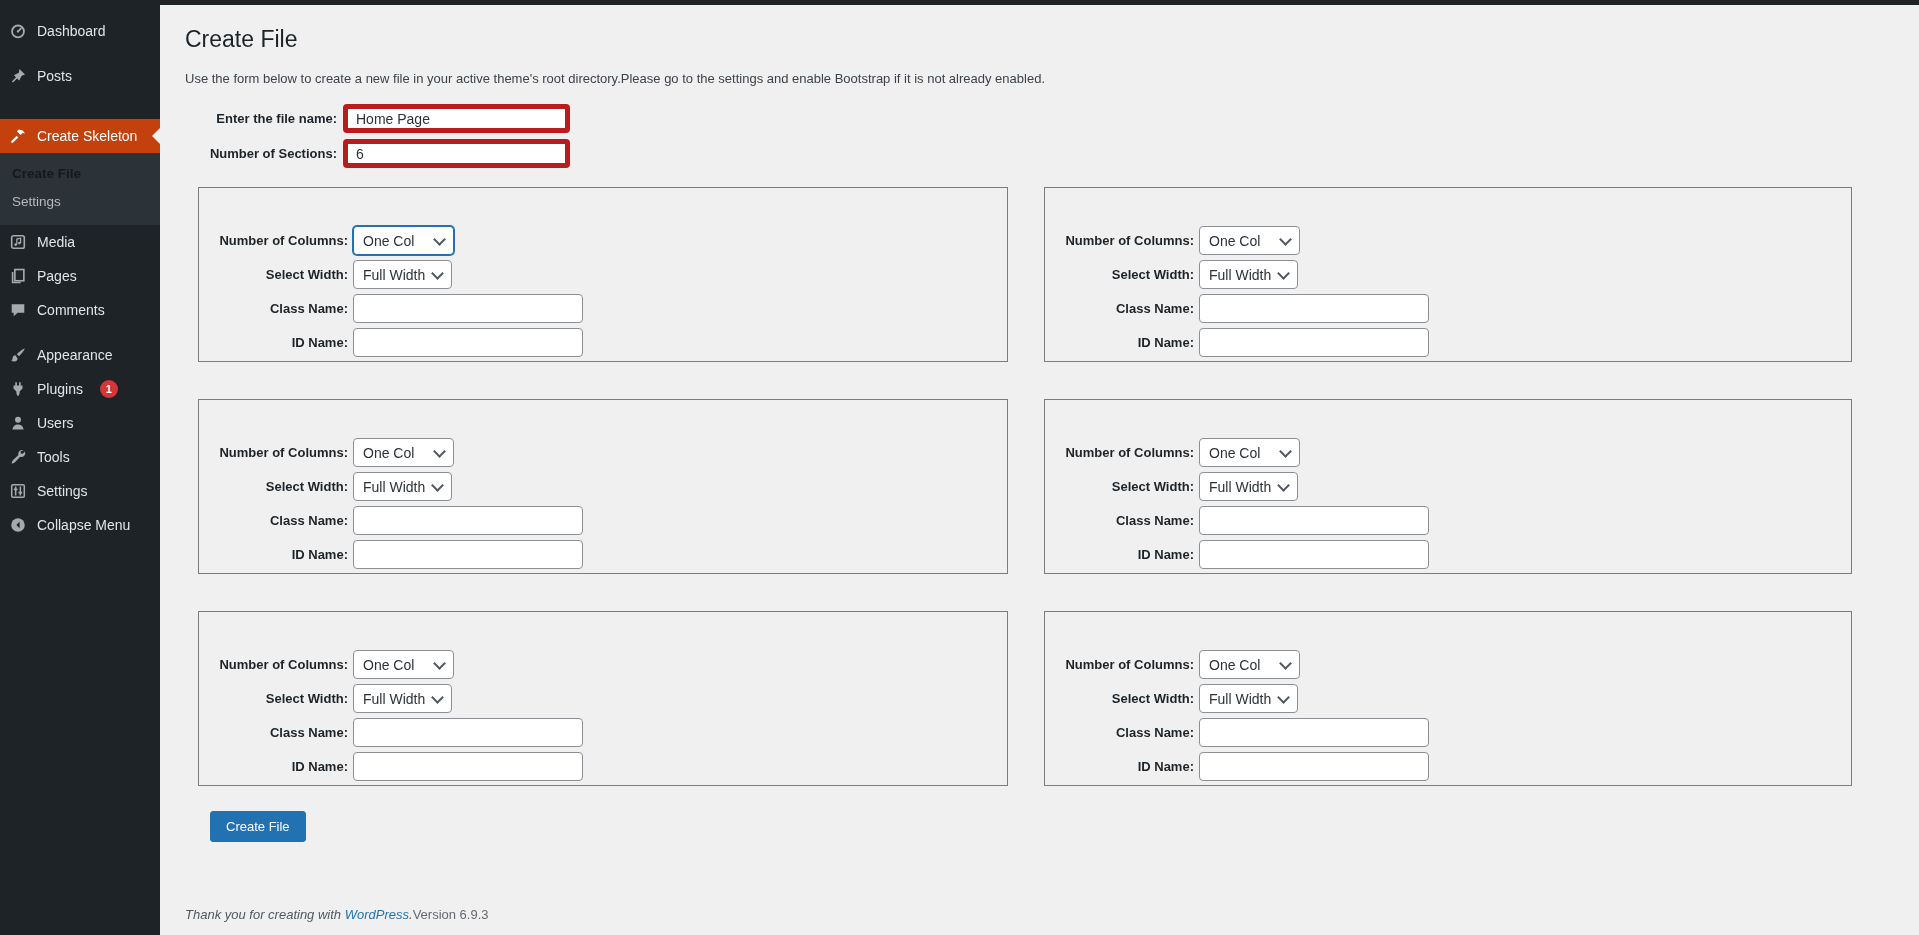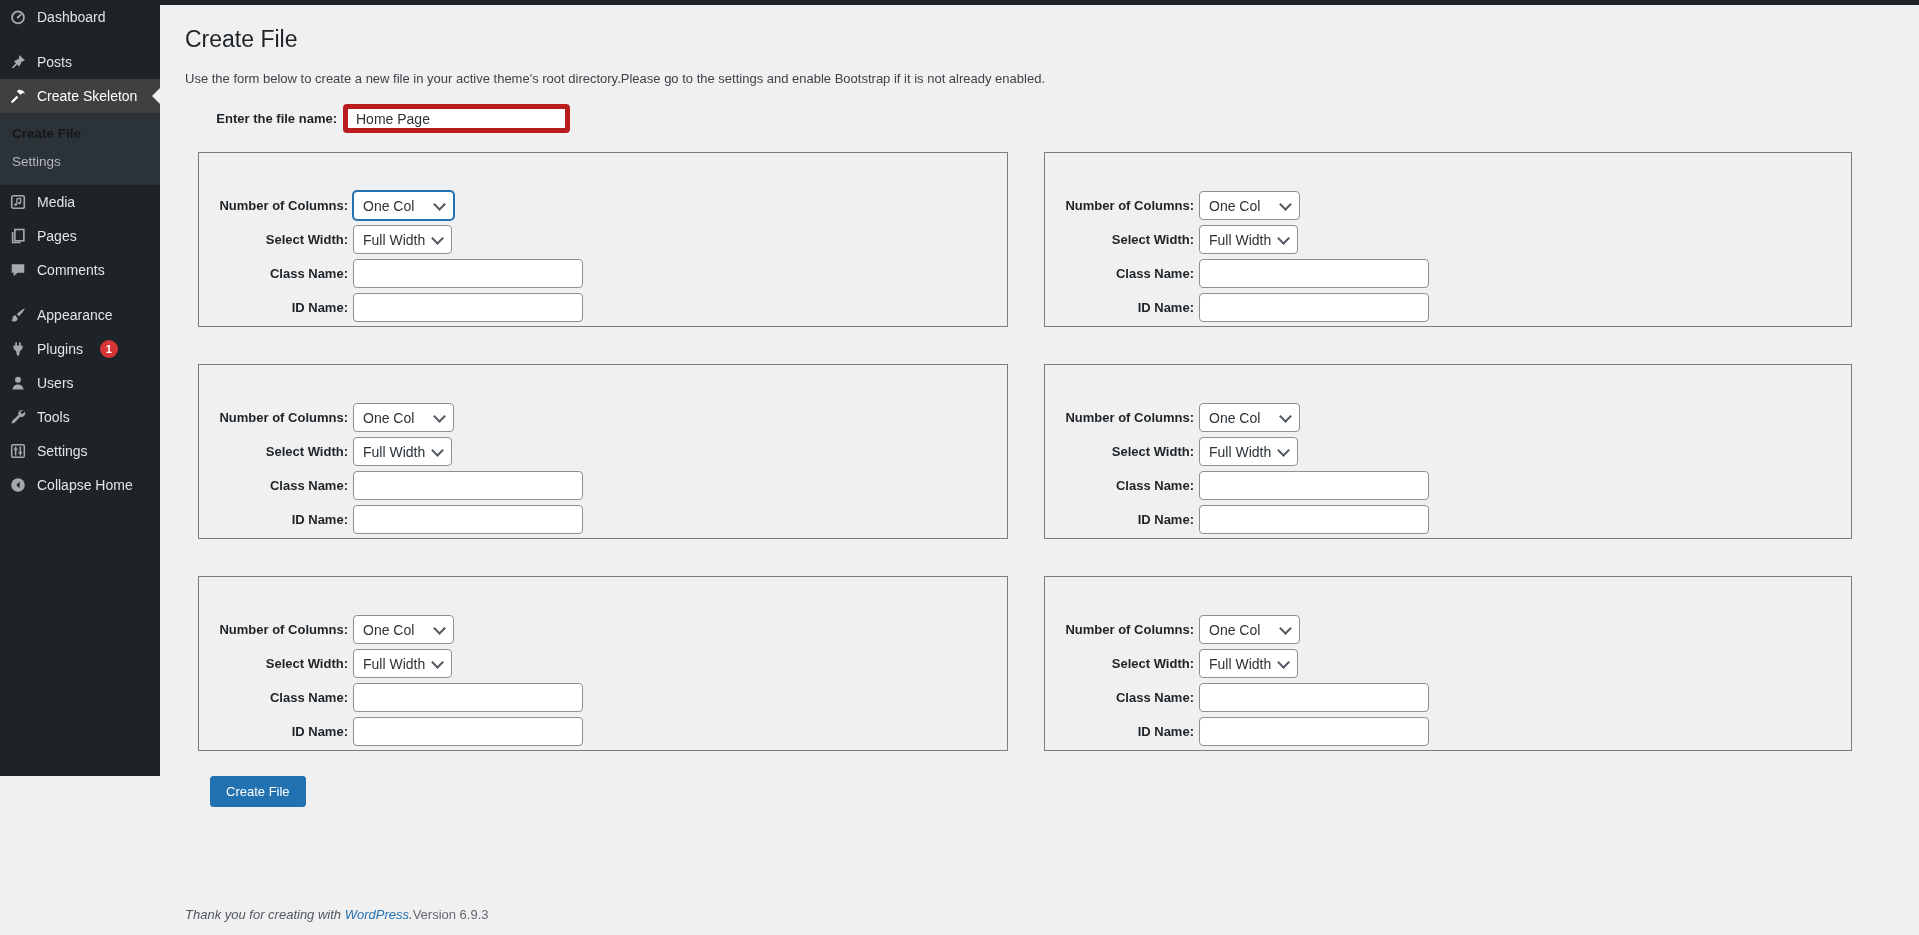--- a/index.html
+++ b/index.html
@@ -7,32 +7,32 @@
   body {
     width:1919px; height:935px; overflow:hidden;
     font-family:"Liberation Sans", sans-serif;
     background:#f0f0f1; color:#3c434a;
   }
   .app { display:flex; width:1919px; height:935px; position:relative; }
   .topstrip { position:absolute; top:0; left:0; width:1919px; height:5px; background:#1d2327; z-index:10; }
 
   
   .sidebar {
-    width:160px; flex-shrink:0; height:776px;
+    width:160px; flex-shrink:0; height:935px;
     background:#1d2327; color:#e2e4e7; font-size:14px;
-    padding-top:0;
+    padding-top:14px;
   }
   .side-item {
     display:flex; align-items:center; gap:10px;
     height:34px; padding:0 8px 0 9px; cursor:pointer; position:relative;
     color:#e2e4e7;
   }
   .side-item .icon { width:18px; height:18px; color:#a7aaad; flex-shrink:0; display:flex; align-items:center; justify-content:center; }
   .side-item .icon svg { width:18px; height:18px; display:block; }
-  .side-item.active { background:#404040; color:#fff; }
+  .side-item.active { background:#c2410c; color:#fff;margin-top:26px; }
   .side-item.active .icon { color:#fff; }
   .side-item.active::after {
     content:""; position:absolute; right:0; top:50%; margin-top:-8px;
     border:8px solid transparent; border-right-color:#f0f0f1;
   }
   .side-sep { height:11px; }
   .submenu { background:#2c3338; padding:7px 0 9px 0; }
   .sub-item { padding:6px 12px; font-size:13.5px; color:#b4b9be; cursor:pointer; line-height:16px; }
   .sub-item.current { color:#14181b; font-weight:bold; }
   .badge {
@@ -217,34 +217,38 @@
       <span>Settings</span>
     </div>
     <div class="collapse-gap"></div>
     <div class="side-item">
       <span class="icon">
         <svg viewBox="0 0 20 20">
             <circle cx="10" cy="10" r="7.5" fill="currentColor"></circle>
             <path d="M11.8 6.4L8.1 10l3.7 3.6z" fill="#1d2327"></path>
           </svg>
       </span>
-      <span>Collapse Home</span>
+      <span>Collapse Menu</span>
     </div>
   </div>
 
   <div class="main">
     <div class="content">
       <h1 class="page-title">Create File</h1>
       <p class="desc">Use the form below to create a new file in your active theme's root directory.Please go to the settings and enable Bootstrap if it is not already enabled.</p>
 
       <div class="top-form">
         <div class="frow">
           <span class="flabel">Enter the file name:</span>
           <input type="text" value="Home Page" style="">
         </div>
+        <div class="frow">
+          <span class="flabel">Number of Sections:</span>
+          <input type="text" value="6" style="">
+        </div>
       </div>
 
       <div class="sections">
 
         <div class="section-box">
           <div class="srow">
             <span class="slabel">Number of Columns:</span>
             <span class="sel cols focused"><select><option>One Col</option></select></span>
           </div>
           <div class="srow">

